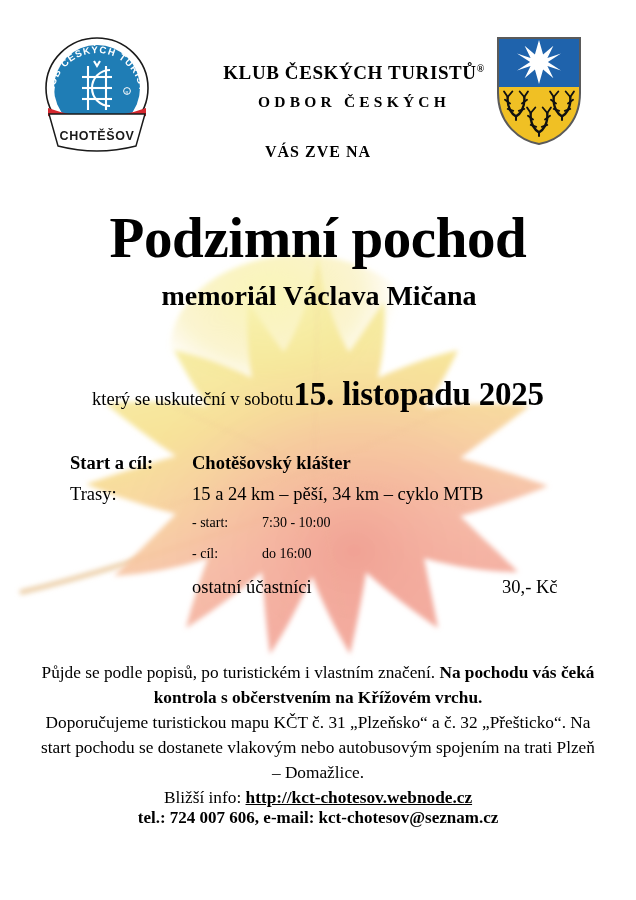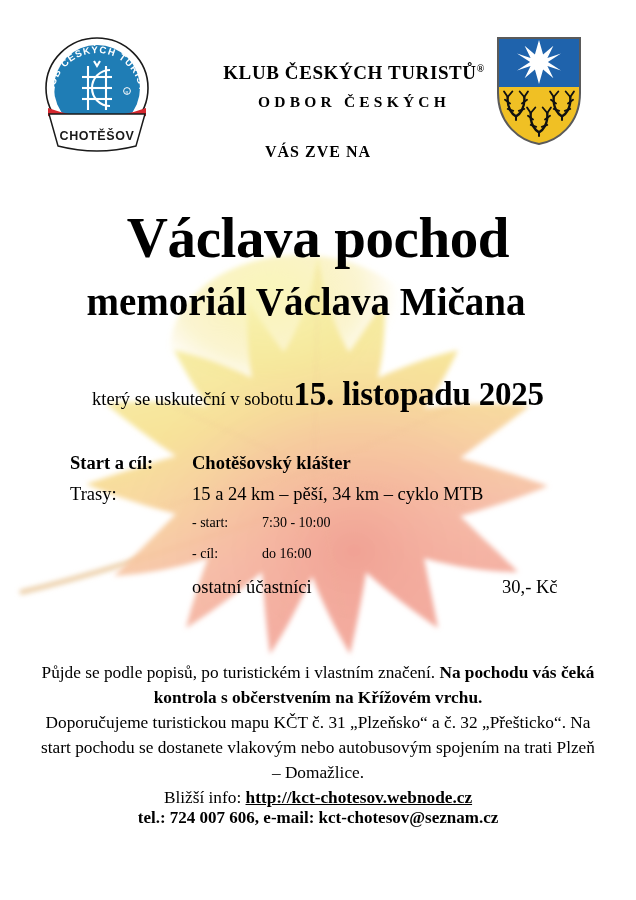--- a/index.html
+++ b/index.html
@@ -99,24 +99,25 @@
     letter-spacing: -0.4px;
     line-height: 1;
     z-index: 2;
   }
   .sub-title {
     position: absolute;
     left: 0;
     top: 282px;
     width: 612px;
     text-align: center;
-    font-size: 39px;
+    font-size: 28px;
     font-weight: bold;
     line-height: 1;
     z-index: 2;
+    padding-left: 13px;
   }
 
   
   .date-row {
     position: absolute;
     left: 0;
     top: 376px;
     width: 636px;
     z-index: 2;
     display: flex;
@@ -370,21 +371,21 @@
             <path d="M0 21 L 0 25" stroke-width="2.2"></path>
           </g>
         </g>
       </g>
       <path d="M3 3 L85 3 L85 58 C85 90, 62 106, 44 109 C26 106, 3 90, 3 58 Z" fill="none" stroke="#5a5a5a" stroke-width="2"></path>
     </svg>
   </div>
 
   <div class="invite-line">VÁS ZVE NA</div>
 
-  <div class="main-title">Václava pochod</div>
+  <div class="main-title">Podzimní pochod</div>
   <div class="sub-title">memoriál Václava Mičana</div>
 
   <div class="date-row">
     <span class="date-prefix">který se uskuteční v sobotu</span>
     <span class="date-value">15. listopadu 2025</span>
   </div>
 
   <table class="details">
     <tbody>
       <tr>

